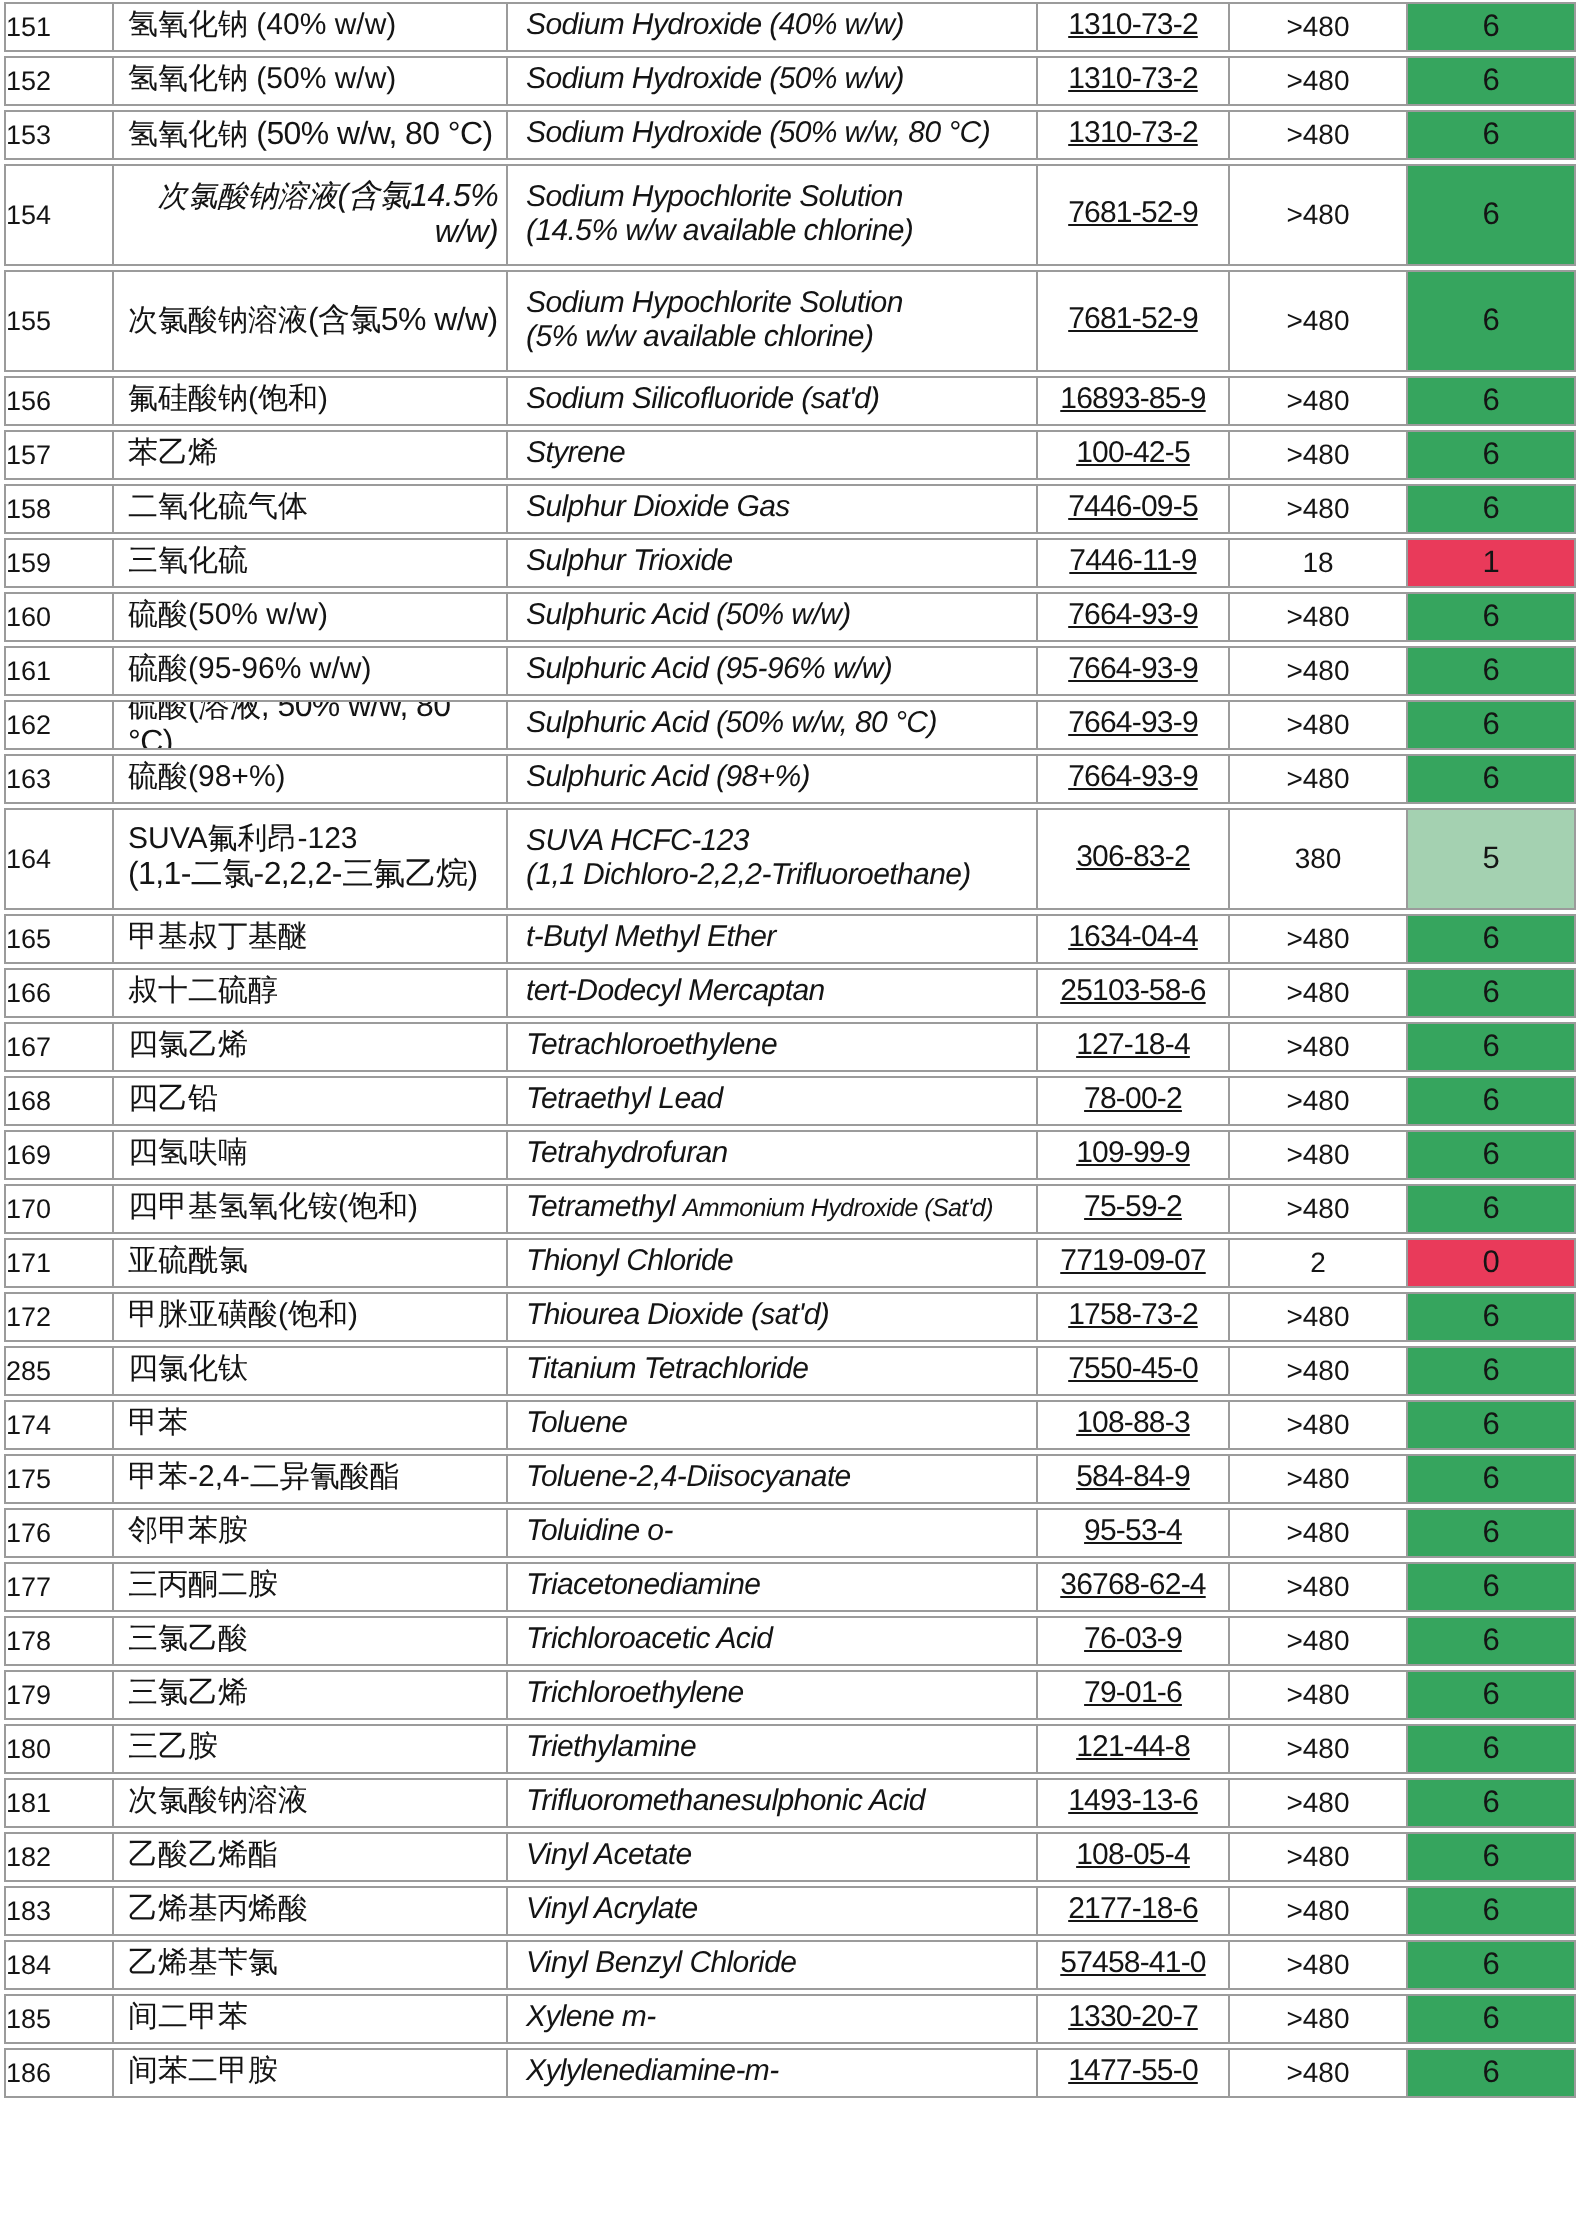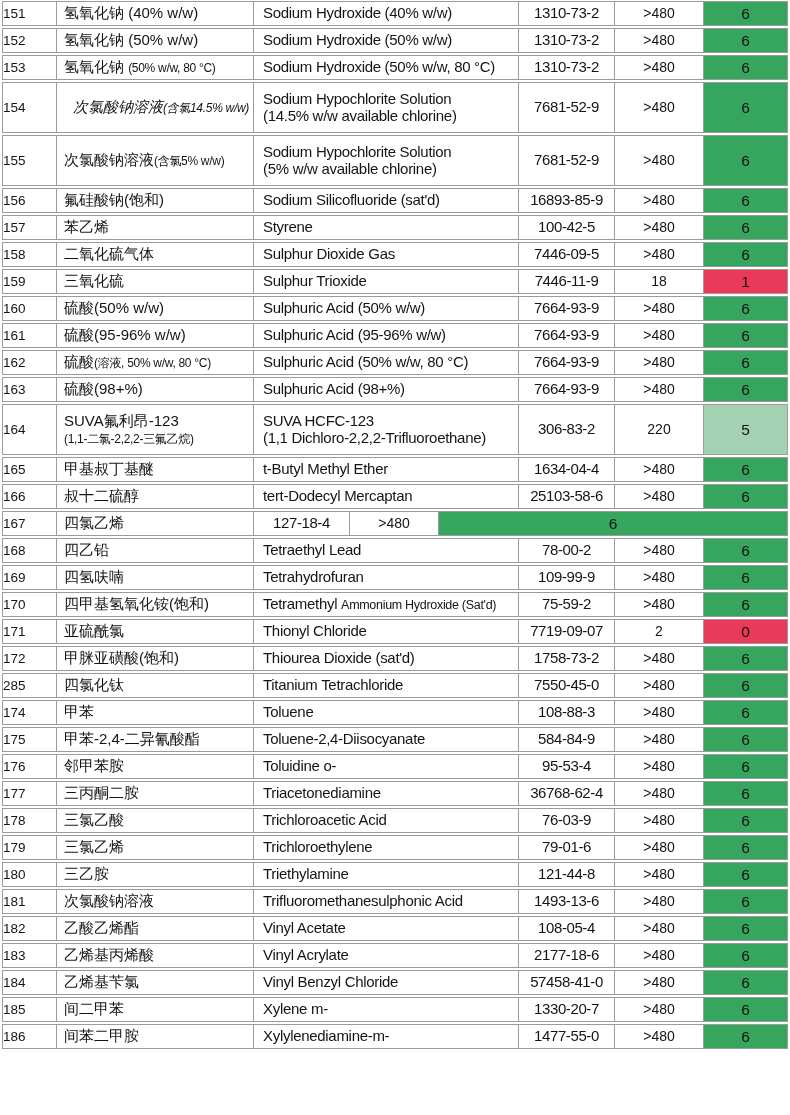--- a/index.html
+++ b/index.html
@@ -32,25 +32,25 @@
   .cell {
     display: flex;
     align-items: center;
     border-right: 1.5px solid var(--grid, #9b9b9b);
     overflow: hidden;
     line-height: 1.12;
   }
   .cell .txt { width: 100%; }
   .c-no   { width: 53px;  justify-content: center; font-size: 13.5px; }
   .c-cn   { width: 197px; padding: 0 4px 0 7px; font-size: 15px; box-sizing: border-box; }
-  .c-en   { width: 265px; padding: 0 3px 0 9px; font-size: 15px; letter-spacing: -0.3px; box-sizing: border-box; }
-  .c-cas  { width: 95px;  justify-content: center; text-align: center; font-size: 15px; letter-spacing: -0.4px; }
+  .c-en   { width: 265px; padding: 0 3px 0 9px; font-size: 15px; letter-spacing: -0.3px; box-sizing: border-box; font-style: italic; }
+  .c-cas  { width: 95px;  justify-content: center; text-align: center; font-size: 15px; letter-spacing: -0.4px; text-decoration: underline; }
   .c-time { width: 88px;  justify-content: center; text-align: center; font-size: 14px; }
   .c-rate { flex: 1; justify-content: center; text-align: center; font-size: 15.5px; border-right: none; }
-  .small-seg { font-size: 12px; letter-spacing: -0.3px; }
+  .small-seg { font-size: 16px; letter-spacing: -0.3px; }
   .c-en .small-seg { font-size: 12.5px; margin-top: 12px; }
   .lv-good { background: var(--green, #36a55e); }
   .lv-mid  { background: var(--lightgreen, #a4d1b1); }
   .lv-bad  { background: var(--red, #e93a5a); }
 </style>
 </head>
 <body>
 
 <div class="page">
   <div class="table">
@@ -321,21 +321,21 @@
     <div class="cell c-cn">
           <span class="txt"><span>SUVA氟利昂-123</span><br><span class="small-seg">(1,1-二氯-2,2,2-三氟乙烷)</span></span>
         </div>
     <div class="cell c-en">
           <span class="txt"><span>SUVA HCFC-123</span><br><span>(1,1 Dichloro-2,2,2-Trifluoroethane)</span></span>
         </div>
     <div class="cell c-cas">
           <span class="txt">306-83-2</span>
         </div>
     <div class="cell c-time">
-          <span class="txt">220</span>
+          <span class="txt">380</span>
         </div>
     <div class="cell c-rate lv-mid">
           <span class="txt">5</span>
         </div>
   </div>
       <div class="row">
     <div class="cell c-no">
           <span class="txt">165</span>
         </div>
     <div class="cell c-cn">
@@ -373,20 +373,23 @@
     <div class="cell c-rate lv-good">
           <span class="txt">6</span>
         </div>
   </div>
       <div class="row">
     <div class="cell c-no">
           <span class="txt">167</span>
         </div>
     <div class="cell c-cn">
           <span class="txt"><span>四氯乙烯</span></span>
+        </div>
+    <div class="cell c-en">
+          <span class="txt"><span>Tetrachloroethylene</span></span>
         </div>
     <div class="cell c-cas">
           <span class="txt">127-18-4</span>
         </div>
     <div class="cell c-time">
           <span class="txt">&gt;480</span>
         </div>
     <div class="cell c-rate lv-good">
           <span class="txt">6</span>
         </div>

